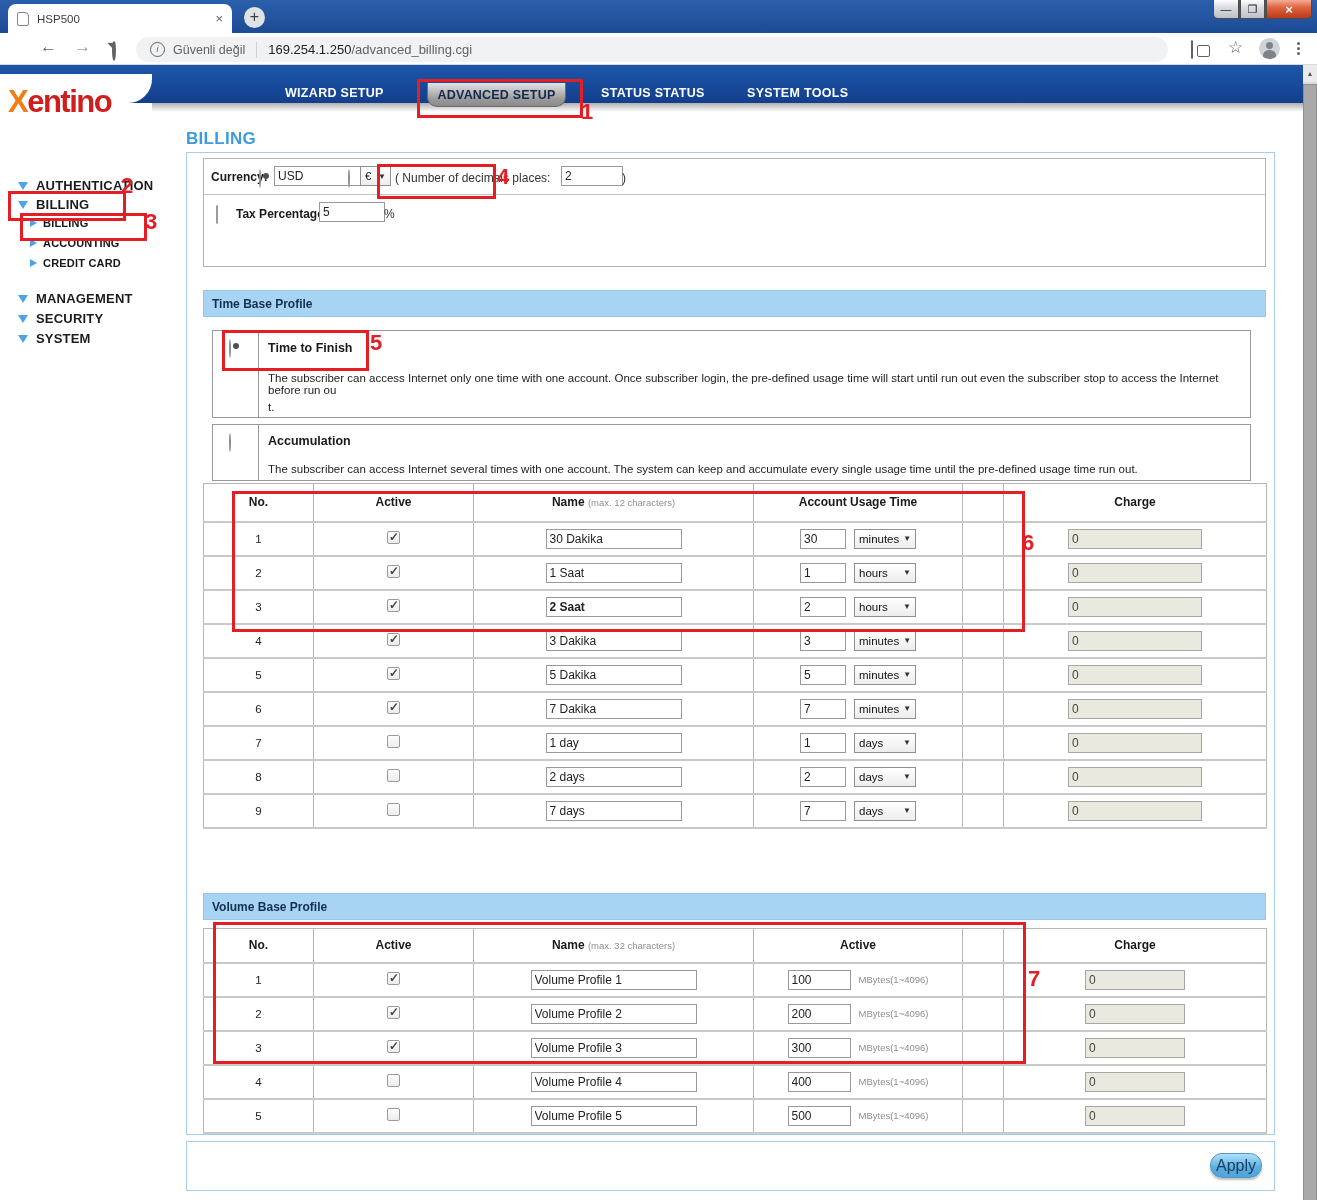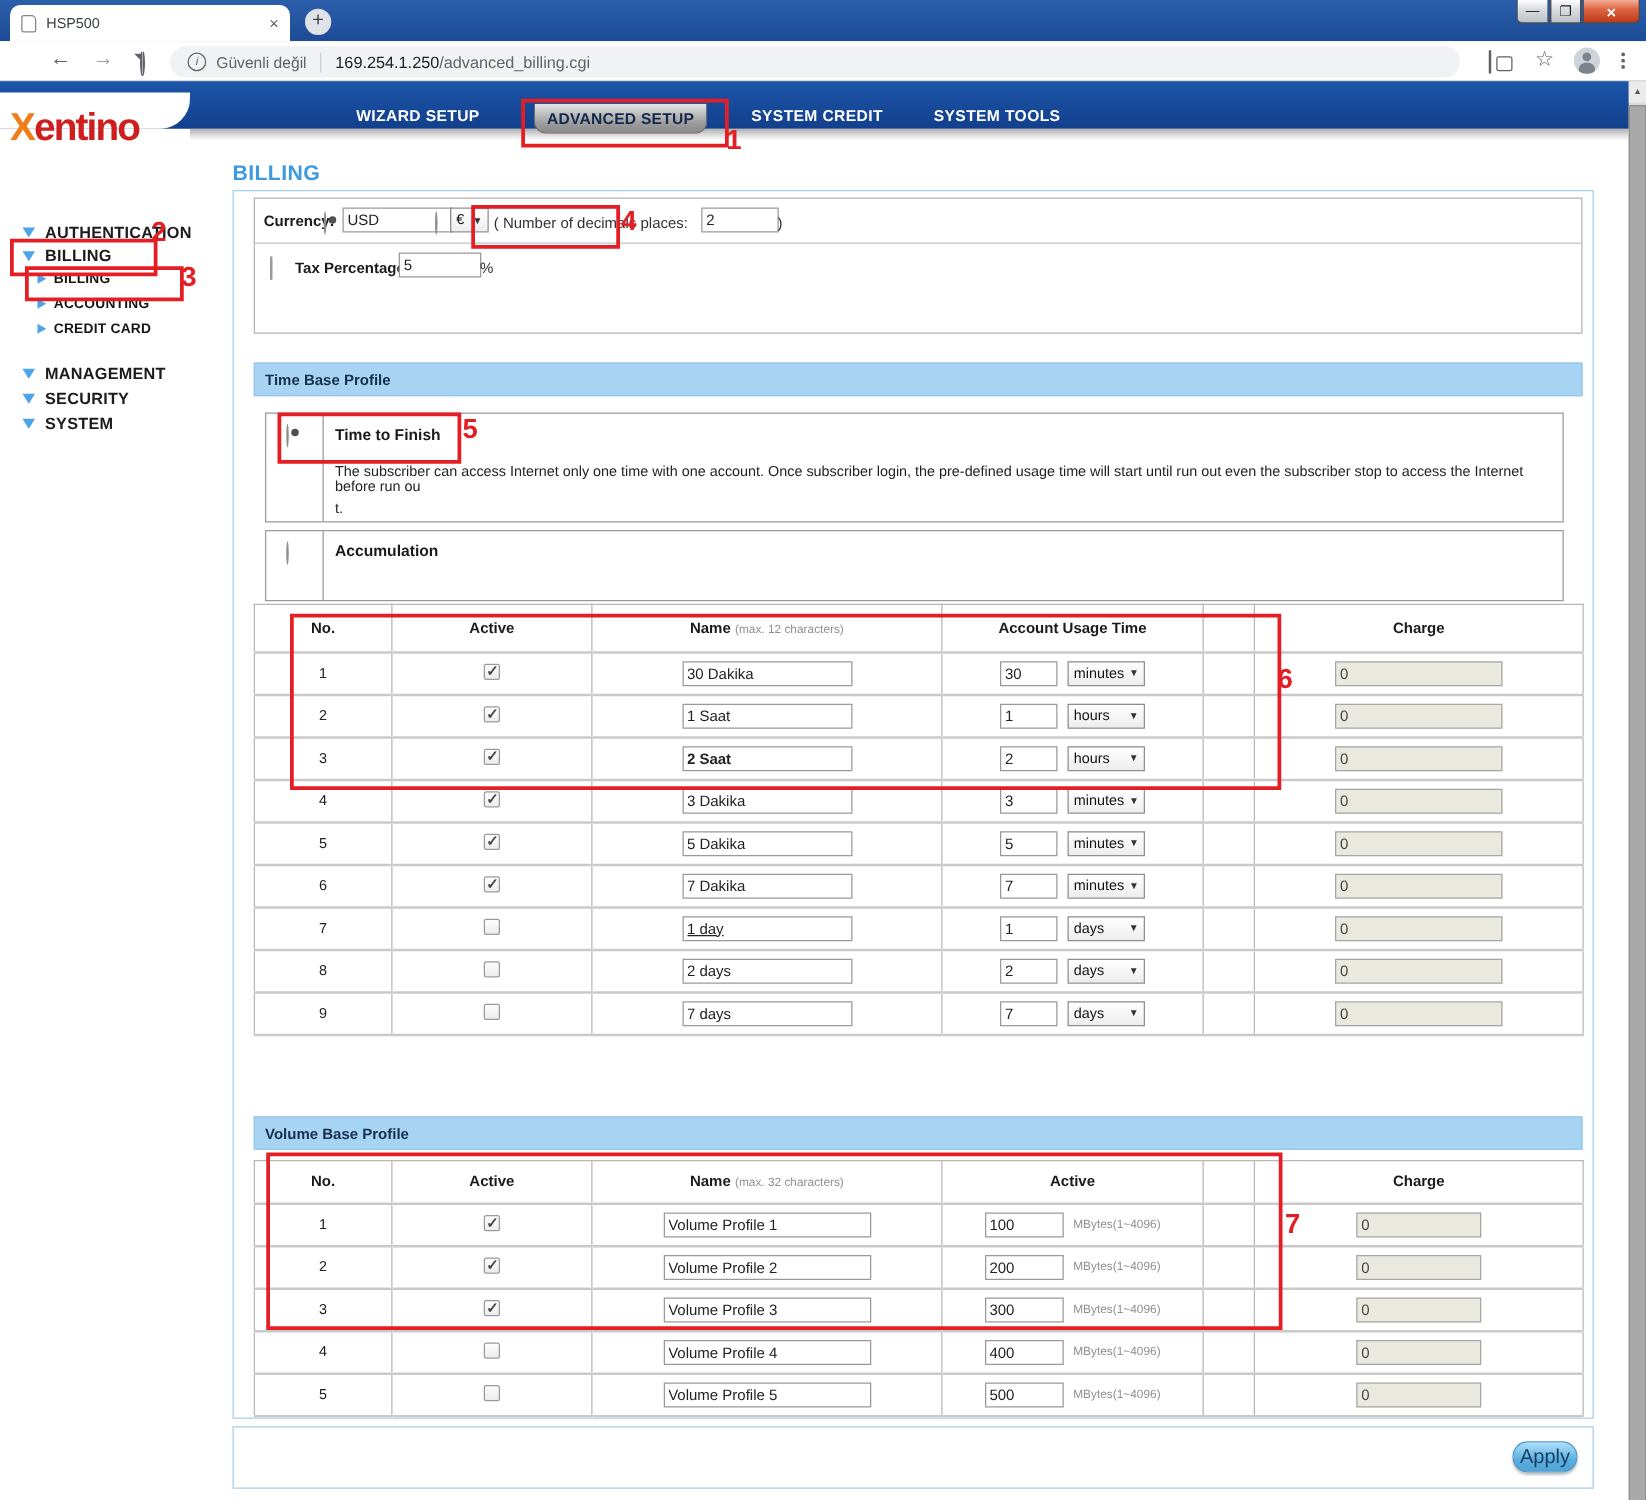--- a/index.html
+++ b/index.html
@@ -139,21 +139,21 @@
     <span></span>
     <span></span>
   </span>
 
 <div class="navband"></div>
 <div class="nav-shadow"></div>
 <div class="logo-tab"></div>
 <div class="logo"><span class="lx">X</span><span class="lr">entino</span></div>
 <span class="nav-item" style="left:285px">WIZARD SETUP</span>
 <div class="adv-tab">ADVANCED SETUP</div>
-<span class="nav-item" style="left:601px">SYSTEM CREDIT</span>
+<span class="nav-item" style="left:601px">STATUS STATUS</span>
 <span class="nav-item" style="left:747px">SYSTEM TOOLS</span>
 
 <div id="sidebar">
     <div class="side-item" style="top: 178px; left: 18px;">
       <span class="tri-down"></span>
       <span class="side-l0">AUTHENTICATION</span>
     </div>
     <div class="side-item" style="top: 197px; left: 18px;">
       <span class="tri-down"></span>
       <span class="side-l0">BILLING</span>
@@ -216,20 +216,21 @@
   <span class="abs radio sel" style="left:16px;top:9px"></span>
   <span class="rtitle" style="top:10px">Time to Finish</span>
   <span class="rdesc" style="top:41px">The subscriber can access Internet only one time with one account. Once subscriber login, the pre-defined usage time will start until run out even the subscriber stop to access the Internet before run ou</span>
   <span class="rdesc" style="top:70px">t.</span>
 </div>
 
 <div class="rbox" style="top:424px;height:57px">
   <div class="rcol"></div>
   <span class="abs radio" style="left:16px;top:9px"></span>
   <span class="rtitle" style="top:9px">Accumulation</span>
+  <span class="rdesc" style="top:38px">The subscriber can access Internet several times with one account. The system can keep and accumulate every single usage time until the pre-defined usage time run out.</span>
 </div>
 
 <table class="grid" style="top:483px;width:1063px">
   <colgroup>
       <col style="width:110px">
       <col style="width:160px">
       <col style="width:280px">
       <col style="width:209px">
       <col style="width:41px">
       <col style="width:263px">
@@ -337,21 +338,21 @@
               <span class="arr">▼</span>
             </span>
           </div>
         </td>
         <td></td>
         <td><input class="ti dis" value="0" disabled="" style="width: 126px; text-align: left;"></td>
       </tr>
       <tr style="height: 34px;">
         <td>7</td>
         <td><span class="cb" style="display: inline-block;"></span></td>
-        <td><input class="ti" value="1 day" style="width: 128px; text-decoration: underline;"></td>
+        <td><input class="ti" value="1 day" style="width: 128px;"></td>
         <td>
           <div class="cellflex">
             <input class="ti" value="1" style="width: 38px;">
             <span class="fsel" style="width: 62px;">
               <span>days</span>
               <span class="arr">▼</span>
             </span>
           </div>
         </td>
         <td></td>

